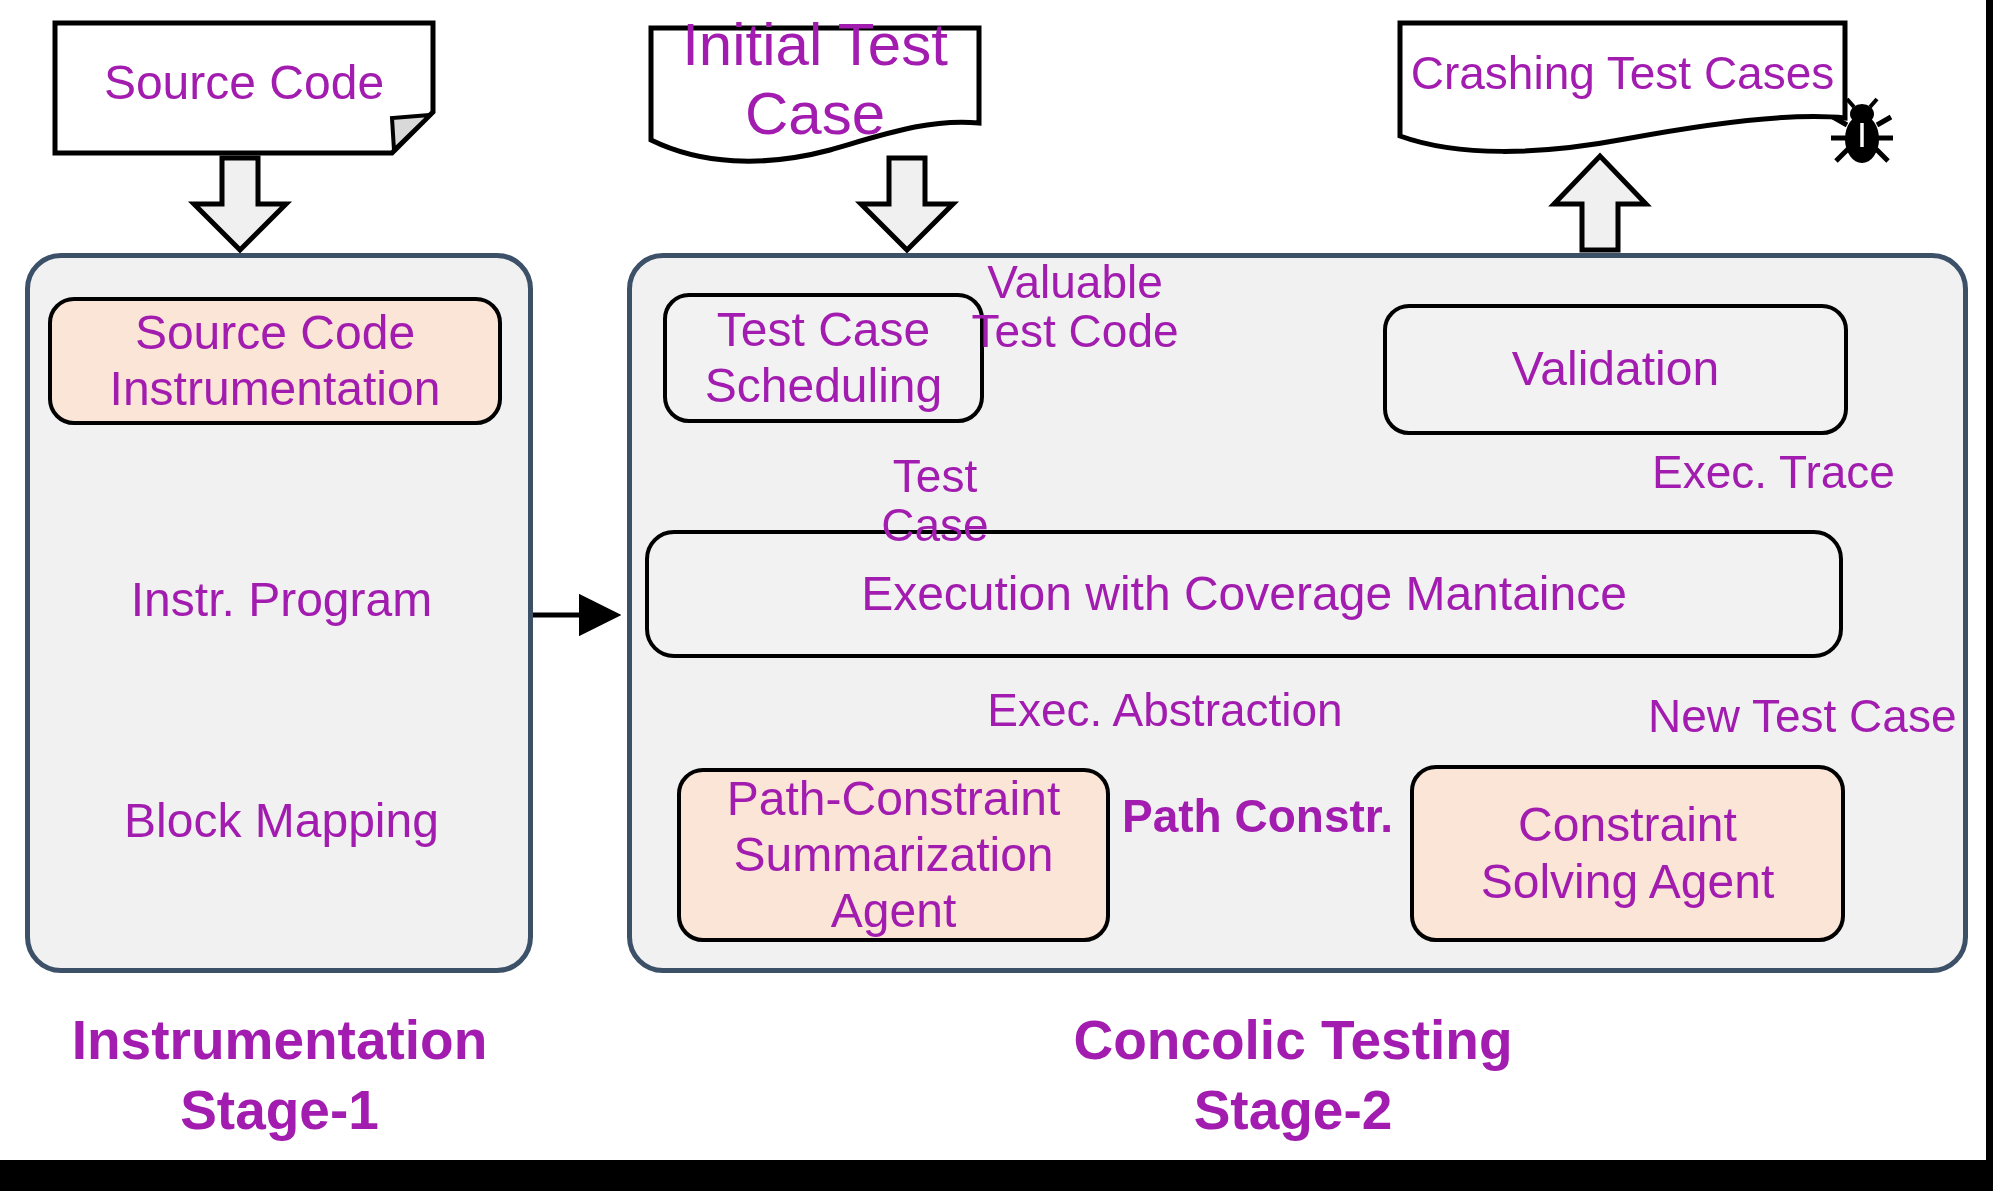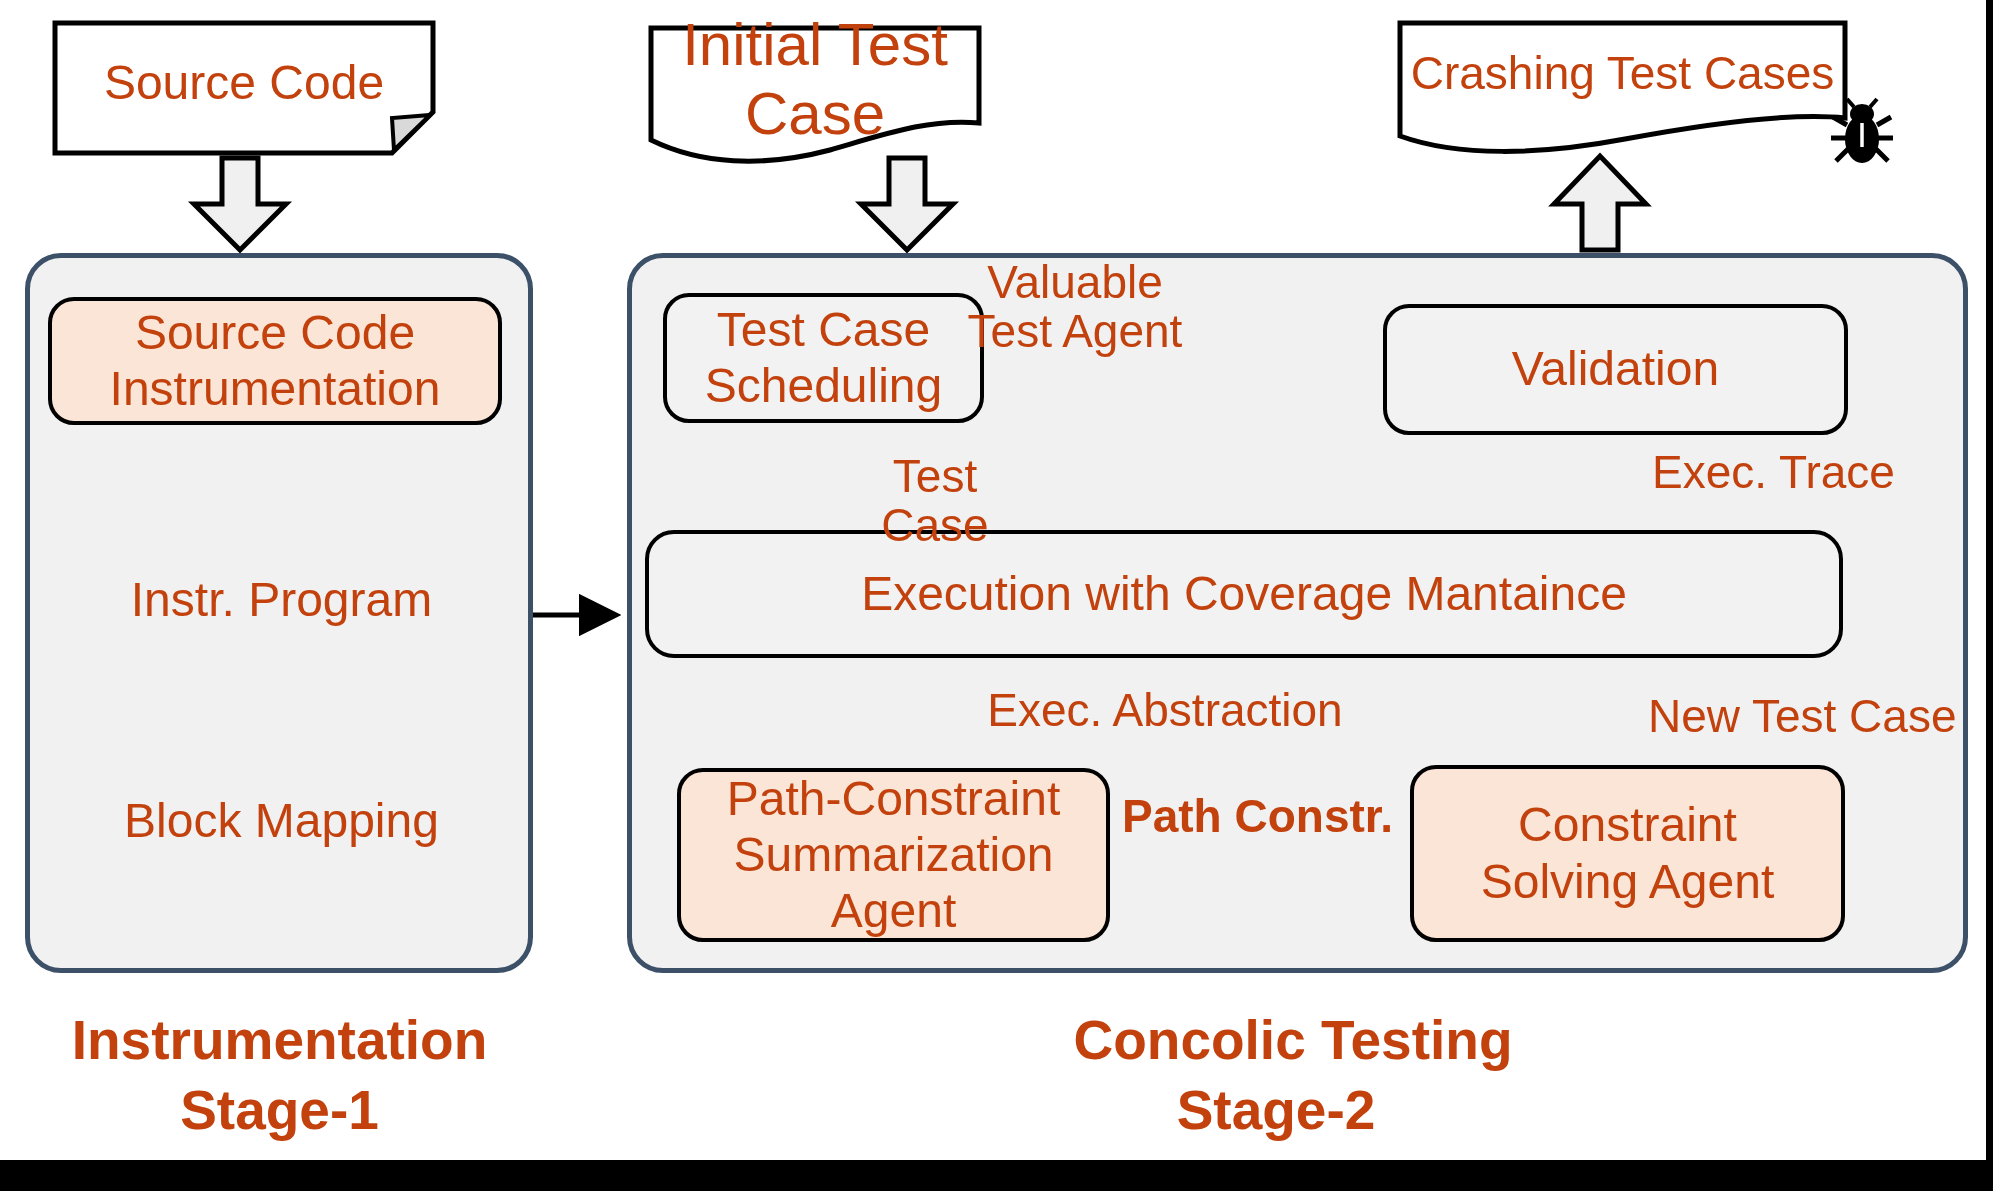--- a/index.html
+++ b/index.html
@@ -1,18 +1,18 @@
 <!DOCTYPE html>
 <html><head>
 <meta charset="utf-8">
 <style>
   html,body { margin:0; padding:0; background:#ffffff; }
   .canvas {
     position:relative; width:1993px; height:1191px; overflow:hidden;
-    font-family:"Liberation Sans", sans-serif; color:#c2410c; background:#fff;
+    font-family:"Liberation Sans", sans-serif; color:#a21caf; background:#fff;
   }
   .layer { position:absolute; left:0; top:0; }
   .container {
     position:absolute; background:#f1f1f2; border:5px solid #3c5068; border-radius:36px;
     box-sizing:border-box;
   }
   .gbox {
     position:absolute; background:#f2f2f2; border:4px solid #000; border-radius:26px;
     box-sizing:border-box; display:flex; align-items:center; justify-content:center;
     text-align:center; font-size:48px; line-height:1.17; white-space:pre-line; z-index:3;
@@ -101,27 +101,27 @@
 Scheduling</div>
   <div class="gbox" style="left:1383px; top:304px; width:465px; height:131px;">Validation</div>
   <div class="gbox" style="left:645px; top:530px; width:1198px; height:128px;border-radius:29px;">Execution with Coverage Mantaince</div>
   <div class="gbox agent" style="left:677px; top:768px; width:433px; height:174px;">Path-Constraint
 Summarization
 Agent</div>
   <div class="gbox agent" style="left:1410px; top:765px; width:435px; height:177px;">Constraint
 Solving Agent</div>
 
   <div class="lab" style="left:955px; top:258px; width:240px;">Valuable
-Test Agent</div>
+Test Code</div>
   <div class="lab" style="left:845px; top:452px; width:180px;">Test Case</div>
   <div class="lab" style="left:1652px; top:448px; width:270px; text-align:left;">Exec. Trace</div>
   <div class="lab" style="left:935px; top:686px; width:460px;">Exec. Abstraction</div>
   <div class="lab" style="left:1648px; top:692px; width:310px; text-align:left;">New Test Case</div>
   <div class="lab" style="left:1115px; top:792px; width:285px;font-weight:bold;">Path Constr.</div>
 
   <div class="title" style="left:27px; top:1008px; width:505px;">Instrumentation</div>
   <div class="title" style="left:27px; top:1078px; width:505px;">Stage-1</div>
   <div class="title" style="left:645px; top:1008px; width:1296px;">Concolic Testing</div>
-  <div class="title" style="left:628px; top:1078px; width:1296px;">Stage-2</div>
+  <div class="title" style="left:645px; top:1078px; width:1296px;">Stage-2</div>
 
   <div class="blackbar" style="left:0; top:1160px; width:1993px; height:31px;"></div>
   <div class="blackbar" style="left:1986px; top:0; width:7px; height:1191px;"></div>
 </div>
 
 </body></html>

